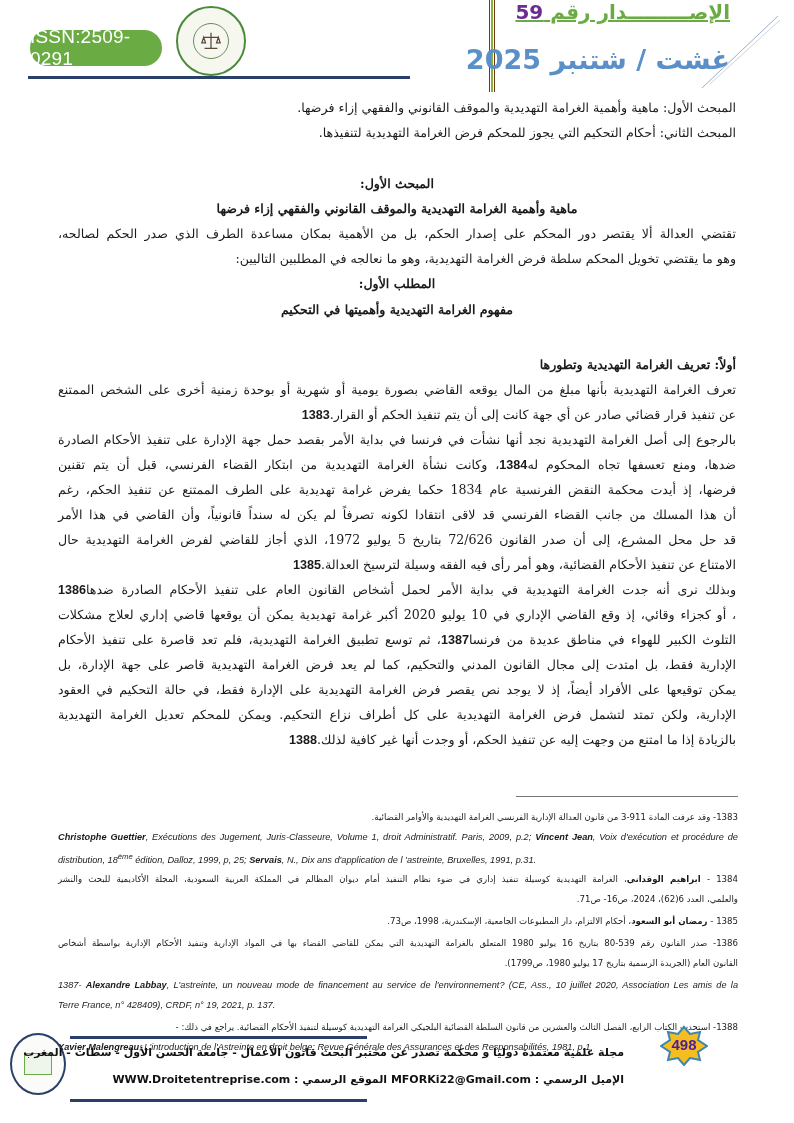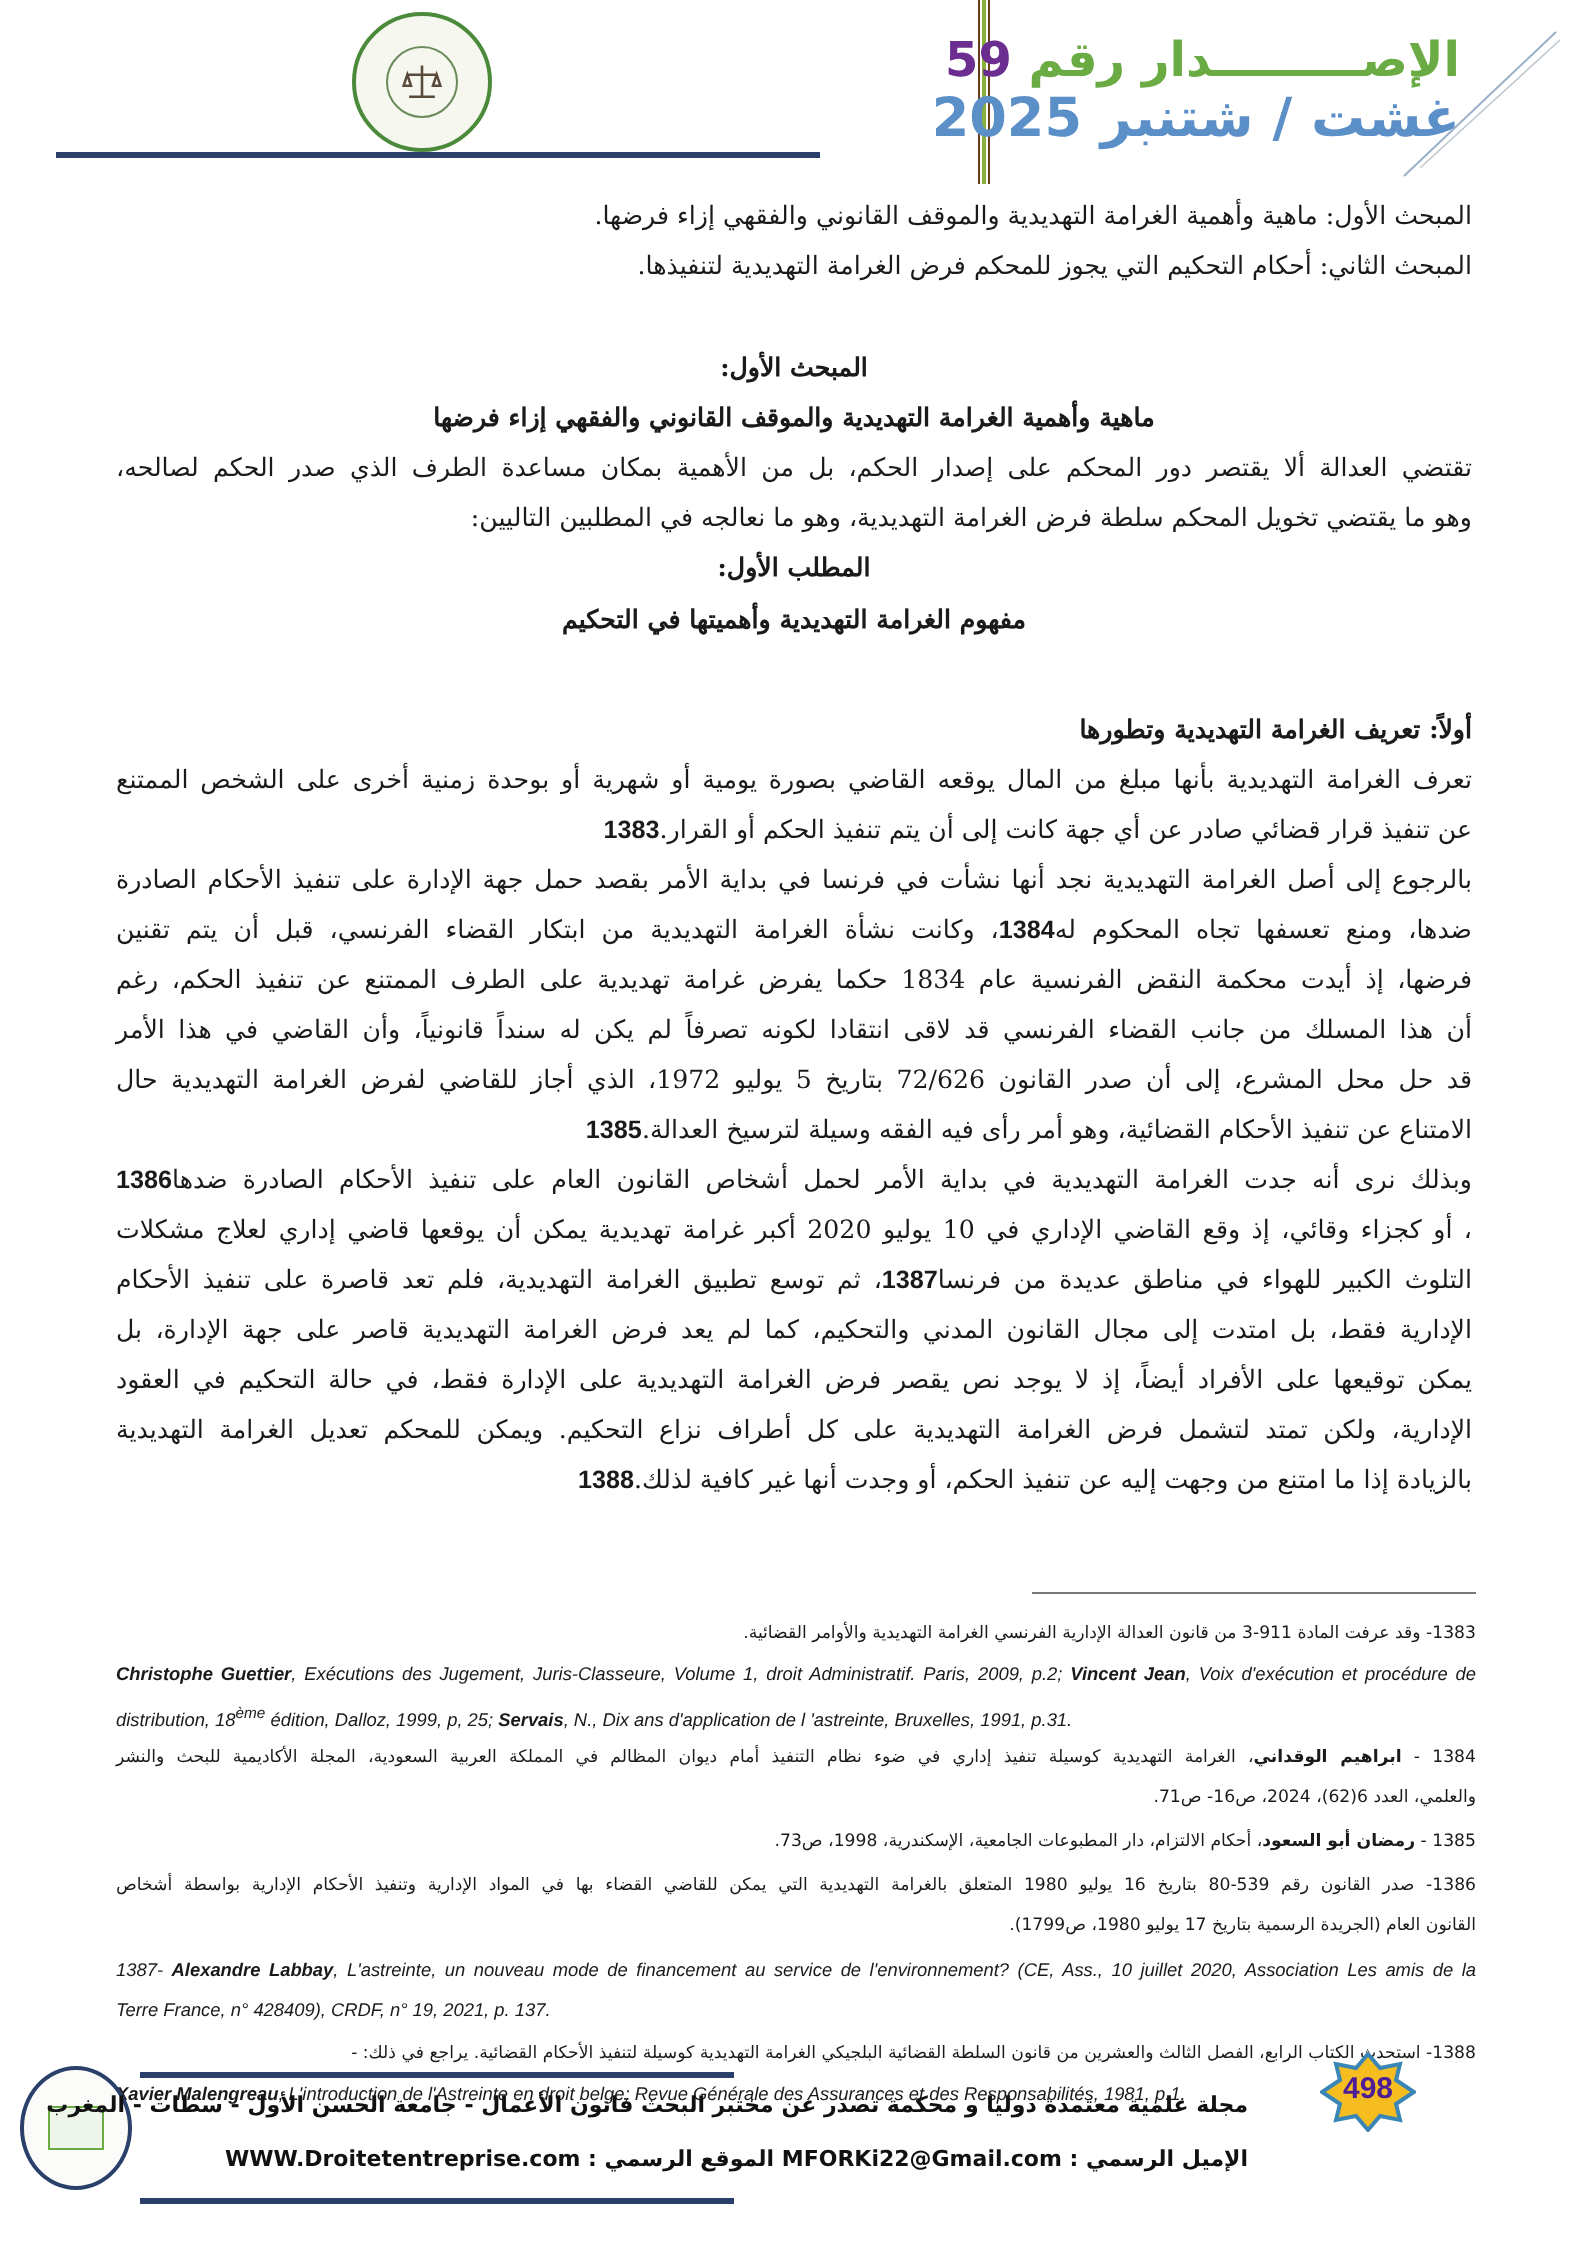--- a/index.html
+++ b/index.html
@@ -20,22 +20,22 @@
   .journal-title { position: absolute; right: 18px; top: 2px; font-size: 9px; color: #333; direction: rtl; white-space: nowrap; }
   .journal-strip { position: absolute; left: 22px; top: 14px; width: 118px; height: 5px; background: #2e5d8a; }
   .seal-small { left: 10px; top: 22px; width: 32px; height: 32px; }
   .uni-logo { position: absolute; left: 52px; top: 24px; width: 18px; height: 22px; border: 1px solid #2e5d8a; border-bottom: none; }
   .uni-name { position: absolute; left: 76px; top: 28px; font-size: 7px; color: #333; direction: rtl; }
   .journal-url { position: absolute; left: 6px; top: 56px; font-size: 6px; color: #2e5d8a; font-family: "Liberation Sans", sans-serif; }
   .book-leaf { position: absolute; left: 130px; top: 0px; width: 40px; height: 66px; }
   .header-rule { position: absolute; left: 28px; top: 76px; width: 382px; height: 3px; background: #2a3f6a; }
   .divider-bars { position: absolute; left: 489px; top: 0; width: 6px; height: 92px; display: flex; gap: 1px; }
   .divider-bars span { width: 2px; height: 100%; }
-  .issue-line { position: absolute; right: 64px; top: 16px; direction: rtl; font-family: "DejaVu Sans", sans-serif;
-    font-weight: bold; font-size: 24px; color: #6aac43; white-space: nowrap; }
+  .issue-line { position: absolute; right: 64px; top: 0; direction: rtl; font-family: "DejaVu Sans", sans-serif;
+    font-weight: bold; font-size: 20px; color: #6aac43; white-space: nowrap; text-decoration: underline; }
   .issue-num { color: #6b2d8f; }
   .date-line { position: absolute; right: 64px; top: 44px; direction: rtl; font-family: "DejaVu Sans", sans-serif;
     font-weight: bold; font-size: 27px; color: #5b8fc7; white-space: nowrap; }
   .diag { position: absolute; left: 700px; top: 14px; width: 80px; height: 76px; }
 
   
   .content { position: absolute; left: 58px; top: 92px; width: 678px; direction: rtl; text-align: right;
     font-family: "DejaVu Serif", serif; font-size: 12.6px; color: #1a1a1a; }
   .line { position: absolute; right: 0; white-space: nowrap; }
   .just { position: absolute; right: 0; width: 678px; text-align: justify; text-align-last: justify; white-space: nowrap; }
@@ -61,20 +61,21 @@
   .page-num { position: absolute; left: 660px; top: 1036px; width: 48px; text-align: center; font-family: "Liberation Sans", sans-serif;
     font-weight: bold; font-size: 15px; color: #4c1d95; }
   .footer-seal { position: absolute; left: 10px; top: 1033px; width: 56px; height: 62px; border-radius: 50%;
     border: 2px solid #2a3f6a; background: #fbfcfa; display:flex; align-items:center; justify-content:center; }
   .footer-seal .core { width: 28px; height: 22px; border: 1px solid #6aac43; background: #eef5ea; }
 </style>
 </head>
 <body>
 
 <div class="header">
+  <div class="issn-badge">ISSN:2509-0291</div>
 
   <div class="seal seal-lab">
     <div class="seal-inner">
       <svg viewBox="0 0 24 24">
           <path d="M12 3v17M5 20h14M4 8h16M4 8l-2 6h4zM20 8l-2 6h4z" stroke="#5a4a3a" stroke-width="1.4" fill="none"></path>
         </svg>
     </div>
   </div>
 
 

